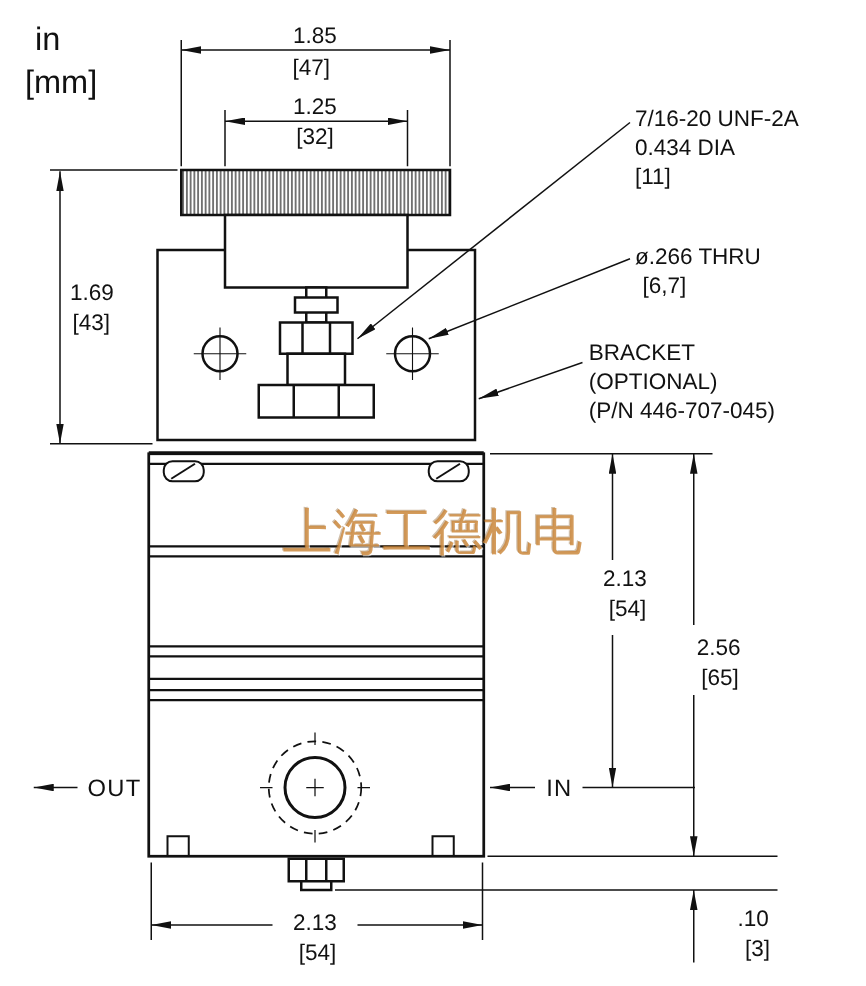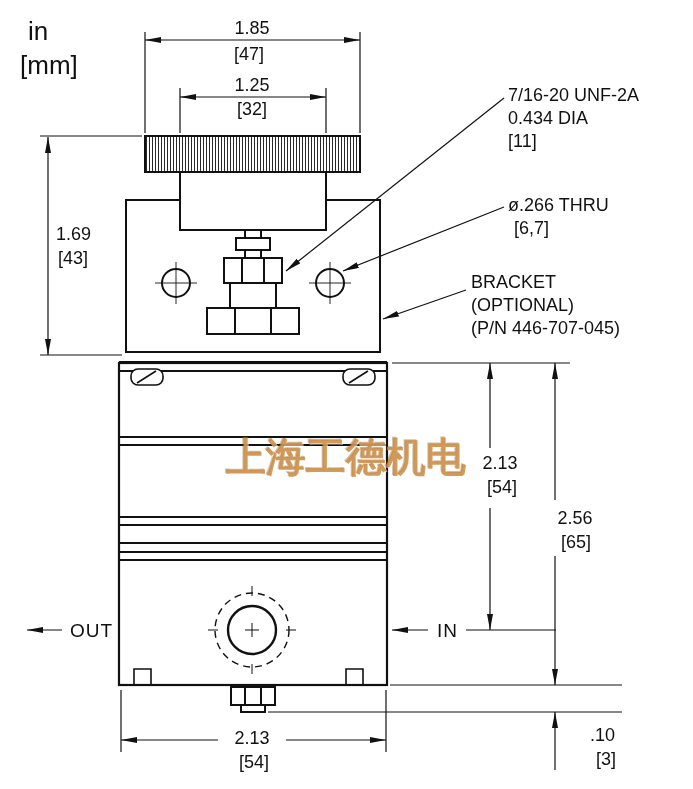--- a/index.html
+++ b/index.html
@@ -3,24 +3,24 @@
 <meta charset="utf-8">
 <style>
   html,body{margin:0;padding:0;background:#ffffff;}
   .canvas{position:relative;width:693px;height:789px;background:#fff;overflow:hidden;
           font-family:"Liberation Sans",sans-serif;}
   svg{position:absolute;left:0;top:0;}
   svg text{fill:#111;font-family:"Liberation Sans",sans-serif;}
   .dimtext{font-size:18px;}
   .units{font-size:26px;}
   .flowtext{font-size:19px;letter-spacing:1px;}
-  .watermark{position:absolute;left:226px;top:398px;font-size:40px;font-weight:bold;
+  .watermark{position:absolute;left:226px;top:398px;font-size:40px;font-weight:normal;
              color:rgba(203,134,57,0.82);white-space:nowrap;letter-spacing:0px;
              text-shadow:1px 1px 0 rgba(255,255,255,0.6),-1px -1px 0 rgba(120,70,10,0.35);
-             pointer-events:none;margin-top:32px;}
+             pointer-events:none;}
 </style>
 </head>
 <body>
 
 <div class="canvas">
 
 <svg width="693" height="789" viewBox="0 0 693 789">
   <defs>
     <marker id="arr" viewBox="0 0 16 6" refX="16" refY="3" markerWidth="16" markerHeight="6" markerUnits="userSpaceOnUse" orient="auto-start-reverse">
       <path d="M0,0 L16,3 L0,6 Z" fill="#111"></path>

